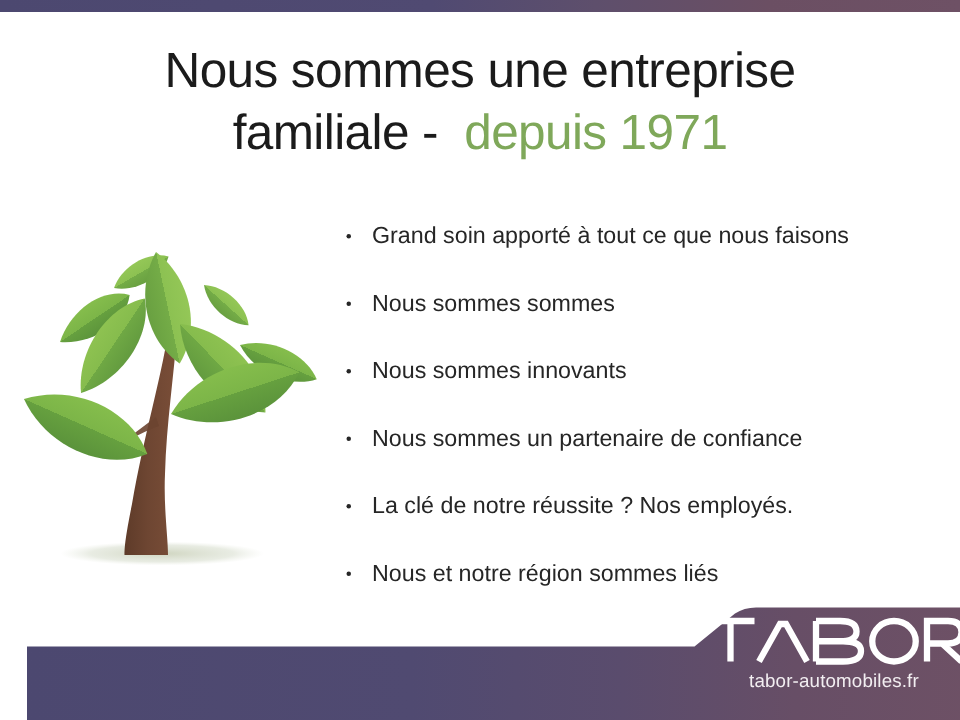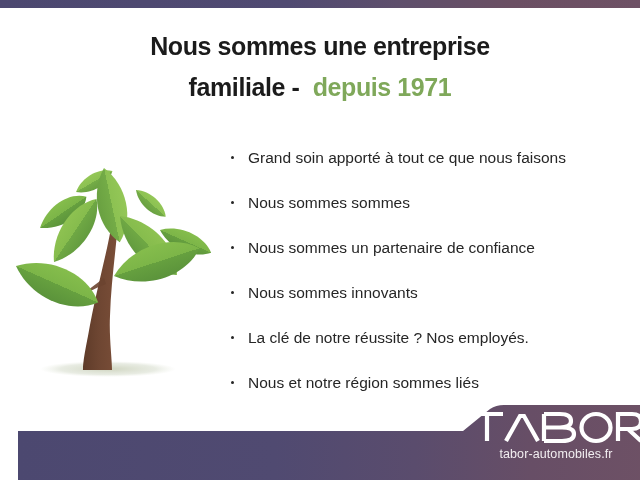--- a/index.html
+++ b/index.html
@@ -26,22 +26,22 @@
     background: linear-gradient(90deg, #4c4870 0%, #504a72 45%, #5e4f6c 62%, #6b4f63 80%, #6e5165 100%);
   }
 
   
   .headline {
     position: absolute;
     left: 0;
     top: 26px;
     width: 640px;
     text-align: center;
-    font-size: 25px;
-    font-weight: bold;
+    font-size: 33px;
+    font-weight: normal;
     line-height: 41px;
     letter-spacing: -0.4px;
     color: #1b1b1b;
   }
   .headline .line {
     display: block;
     white-space: nowrap;
   }
   .headline .accent {
     color: #7fa85a;
@@ -214,25 +214,25 @@
   <li>
     <span class="dot"></span>
     <span>Grand soin apporté à tout ce que nous faisons</span>
   </li>
   <li>
     <span class="dot"></span>
     <span>Nous sommes sommes</span>
   </li>
   <li>
     <span class="dot"></span>
+    <span>Nous sommes innovants</span>
+  </li>
+  <li>
+    <span class="dot"></span>
     <span>Nous sommes un partenaire de confiance</span>
-  </li>
-  <li>
-    <span class="dot"></span>
-    <span>Nous sommes innovants</span>
   </li>
   <li>
     <span class="dot"></span>
     <span>La clé de notre réussite ? Nos employés.</span>
   </li>
   <li>
     <span class="dot"></span>
     <span>Nous et notre région sommes liés</span>
   </li>
 </ul>

